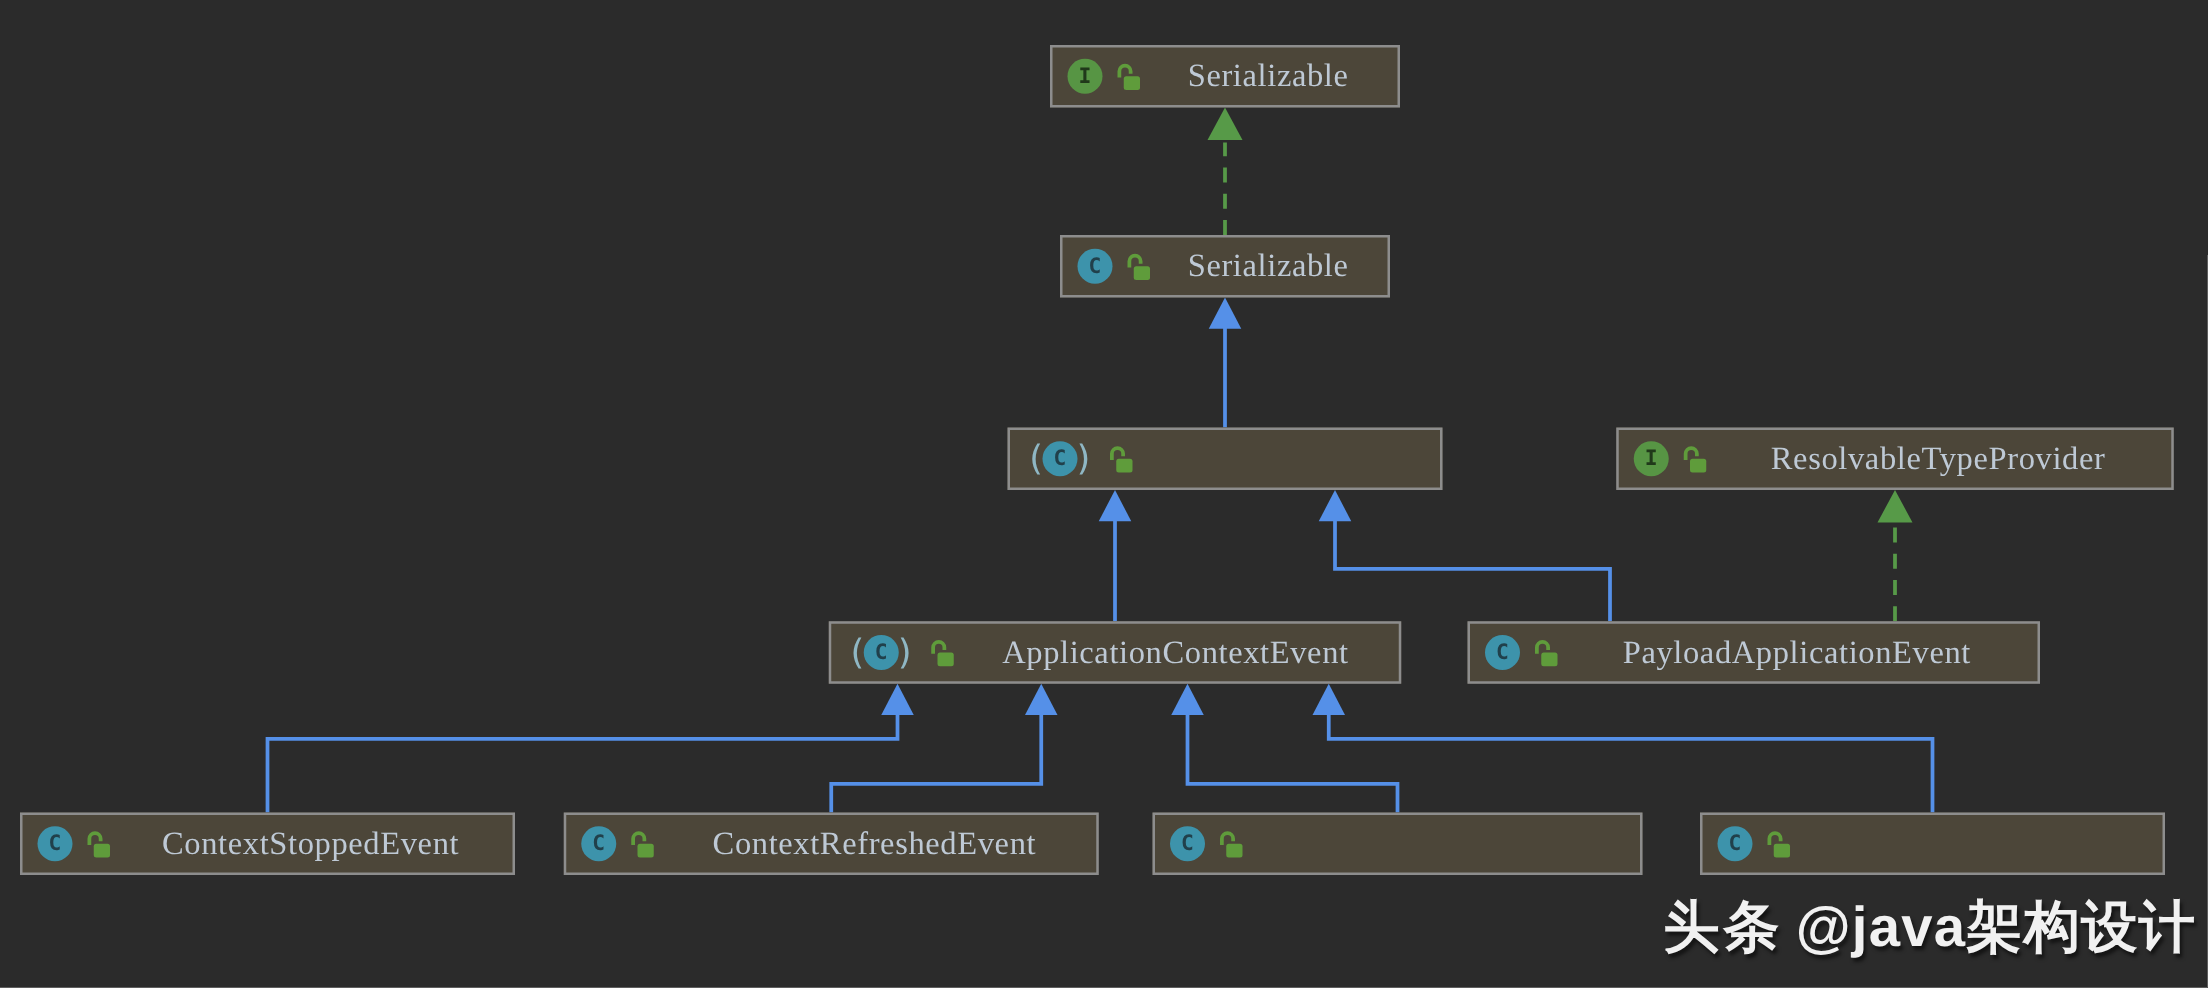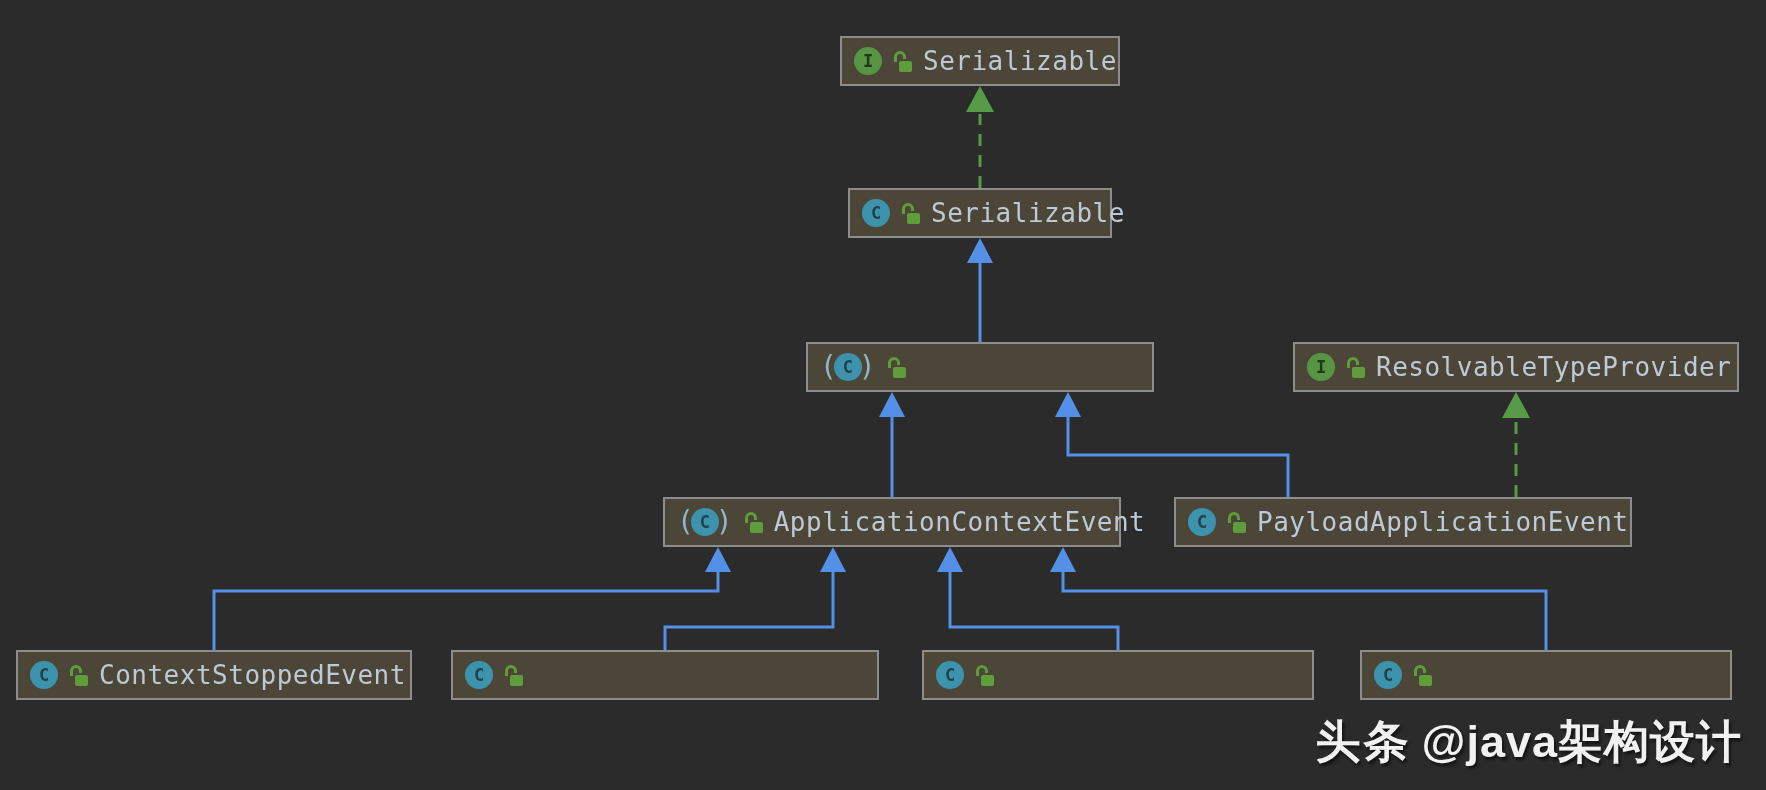--- a/index.html
+++ b/index.html
@@ -13,21 +13,21 @@
   .head-extends   { fill:#5590e8; stroke:none; }
   .edge-implements{ stroke:#579a48; stroke-width:3; fill:none; stroke-dasharray:12 9; }
   .head-implements{ fill:#579a48; stroke:none; }
 
   .node {
     position:absolute; height:50px; box-sizing:border-box;
     background:#4c4639; border:2px solid #8d8d8d;
     display:flex; align-items:center; gap:10px; padding:0 12px;
     font-size:26px; color:#bec9d5; cursor:default;
   }
-  .node .label { flex:1; white-space:nowrap; letter-spacing:0.5px; }
+  .node .label { flex:1; text-align:center; white-space:nowrap; letter-spacing:0.5px;font-family:Liberation Serif, serif; }
 
   .badge {
     width:28px; height:28px; border-radius:50%; flex:0 0 auto;
     display:flex; align-items:center; justify-content:center;
     font-size:17px; font-weight:bold;
   }
   .badge.class     { background:#3d93ab; color:#21404b; }
   .badge.interface { background:#579544; color:#20391a; }
   .abstract-group  { display:flex; align-items:center; flex:0 0 auto; }
   .abstract-group .paren {
@@ -43,21 +43,21 @@
   #n-applicationevent        { left:806px;  top:342px; width:348px; }
   #n-resolvabletypeprovider  { left:1293px; top:342px; width:446px; }
   #n-applicationcontextevent { left:663px;  top:497px; width:458px; }
   #n-payloadapplicationevent { left:1174px; top:497px; width:458px; }
   #n-contextstartedevent     { left:16px;   top:650px; width:396px; }
   #n-contextrefreshedevent   { left:451px;  top:650px; width:428px; }
   #n-contextstoppedevent     { left:922px;  top:650px; width:392px; }
   #n-contextclosedevent      { left:1360px; top:650px; width:372px; }
 
   .watermark {
-    position:absolute; right:24px; top:712px;
+    position:absolute; right:9px; top:712px;
     font-family:"Liberation Sans", sans-serif;
     font-size:45px; font-weight:bold; color:#f1f1f1;
     text-shadow:2px 3px 3px rgba(0,0,0,0.55);
     white-space:nowrap; letter-spacing:1px;
   }
   .watermark .brand { font-weight:900; margin-right:10px; letter-spacing:3px; }
 </style>
 </head>
 <body>
 
@@ -196,20 +196,21 @@
   </div>
 
   <div class="node" id="n-contextrefreshedevent">
     <span class="badge class">
         <span>C</span>
       </span>
     <svg class="lock" viewBox="0 0 21 23">
       <path d="M3.5 12 V7 a4.5 4.5 0 0 1 9 0 V9" fill="none" stroke="#5f9c3b" stroke-width="3"></path>
       <rect x="7" y="11" width="13" height="11" rx="2" fill="#5f9c3b"></rect>
     </svg>
+    <span class="label">ContextRefreshedEvent</span>
   </div>
 
   <div class="node" id="n-contextstoppedevent">
     <span class="badge class">
         <span>C</span>
       </span>
     <svg class="lock" viewBox="0 0 21 23">
       <path d="M3.5 12 V7 a4.5 4.5 0 0 1 9 0 V9" fill="none" stroke="#5f9c3b" stroke-width="3"></path>
       <rect x="7" y="11" width="13" height="11" rx="2" fill="#5f9c3b"></rect>
     </svg>

